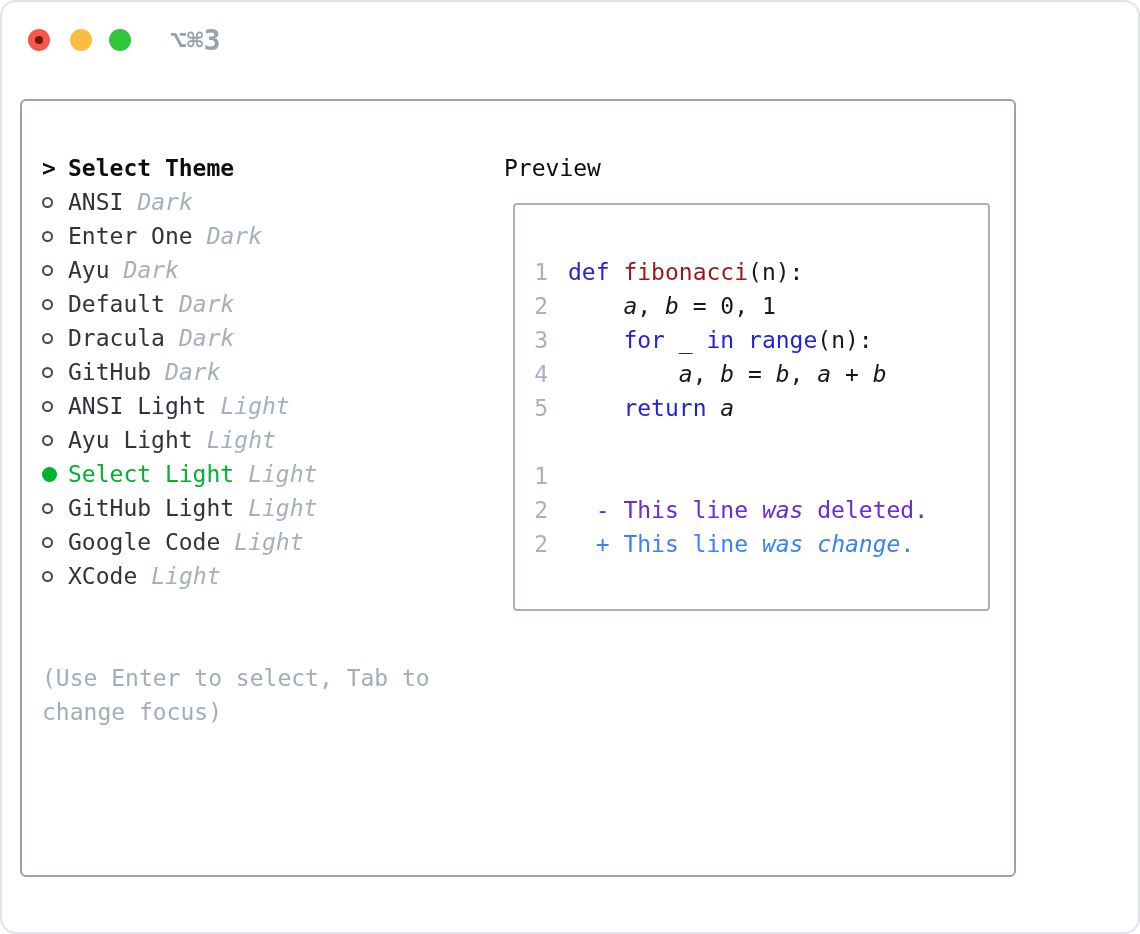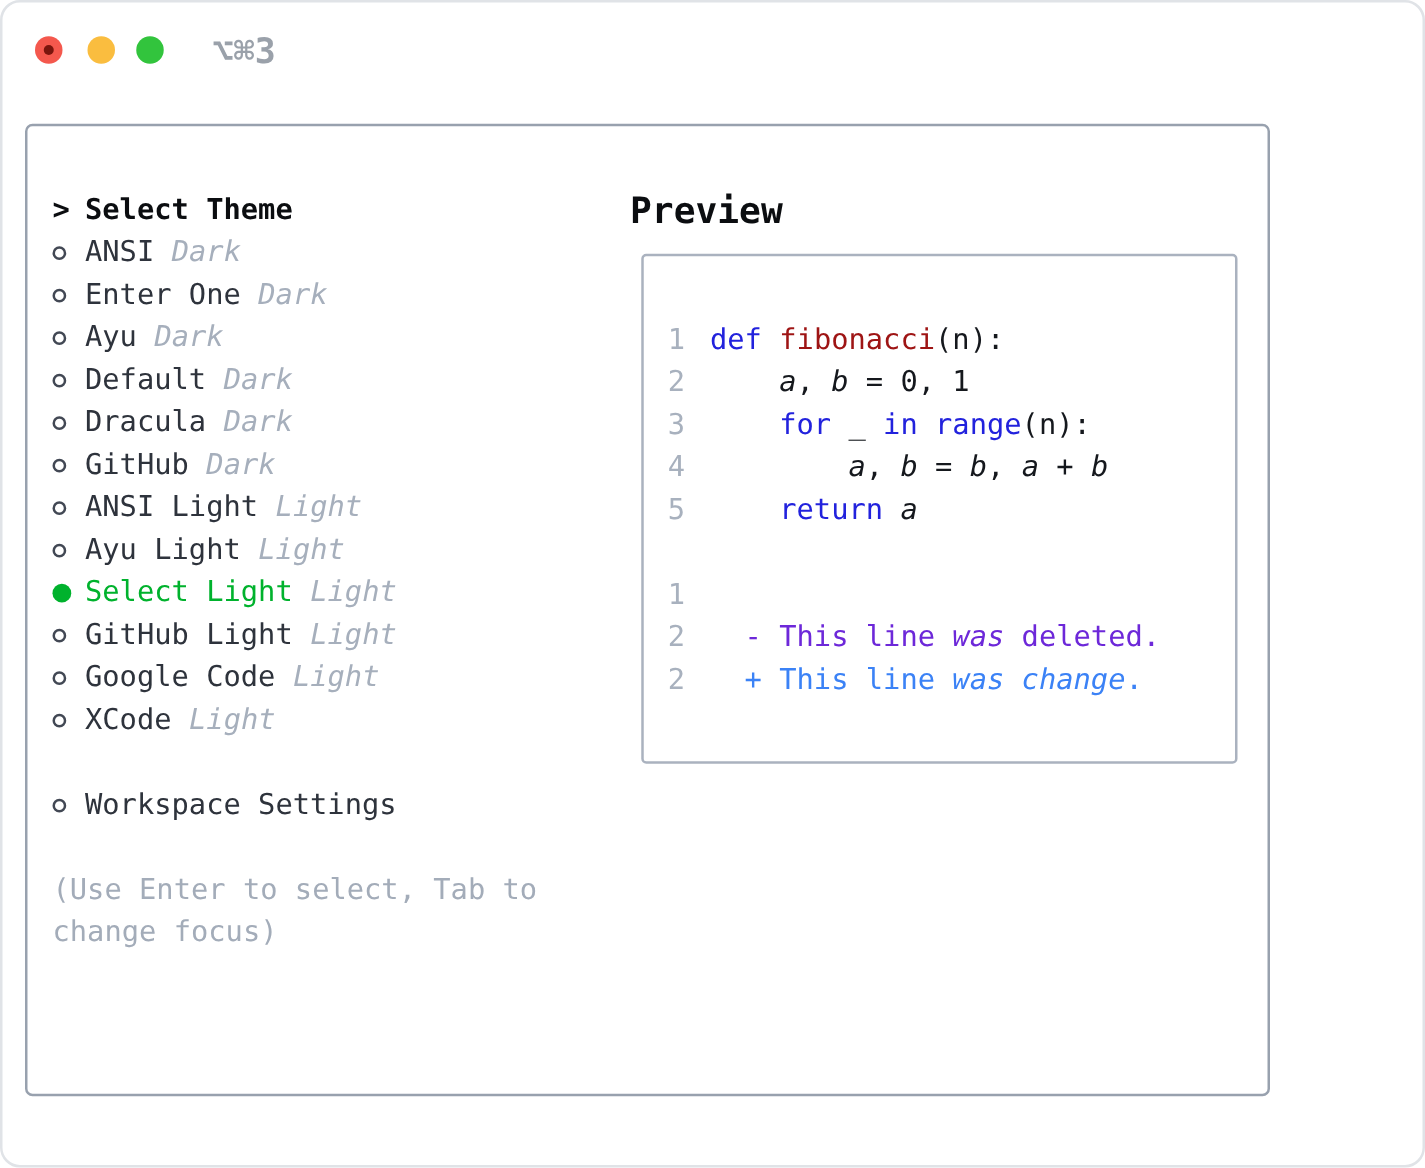--- a/index.html
+++ b/index.html
@@ -45,21 +45,21 @@
   .dot { width:11px; height:11px; border:2px solid #424854; border-radius:50%; }
   .item .name { color:#2e333c; }
   .item .badge { color:#a6afbc; font-style:italic; margin-left:14px; }
   .item.selected .dot { width:15px; height:15px; border:none; background:#00b22d; }
   .item.selected .name { color:#00b22d; }
   .hint { color:#a3acb9; }
 
   
   .preview-label {
     position:absolute; left:482px; top:50px; height:34px; line-height:34px;
-    font-size:29px; font-weight:bold; color:#0b0d10;
+    font-size:23px; font-weight:normal; color:#0b0d10;
   }
   .preview-box {
     position:absolute; left:491px; top:102px; width:477px; height:408px;
     border:2px solid #aab2bf; border-radius:4px; background:#ffffff;
     padding:50px 0 0 19px; overflow:hidden;
   }
   .pline { display:flex; height:34px; line-height:34px; font-size:23px;
            white-space:pre; color:#15181d; }
   .lnum { width:14px; text-align:right; color:#a8b1be; margin-right:20px; flex:none; }
   .tk-kw  { color:#2222dd; }
@@ -149,24 +149,20 @@
       </div>
       <div class="row item">
         <span class="marker"><span class="dot"></span></span>
         <span class="name">XCode</span>
         <span class="badge">Light</span>
       </div>
 
       <div class="row"></div>
 
 
-      <div class="row item">
-        <span class="marker"><span class="dot"></span></span>
-        <span class="name">Workspace Settings</span>
-      </div>
 
       <div class="row"></div>
 
       <div class="row hint">(Use Enter to select, Tab to</div>
       <div class="row hint">change focus)</div>
     </div>
 
     <div class="preview-label">Preview</div>
 
     <div class="preview-box">

